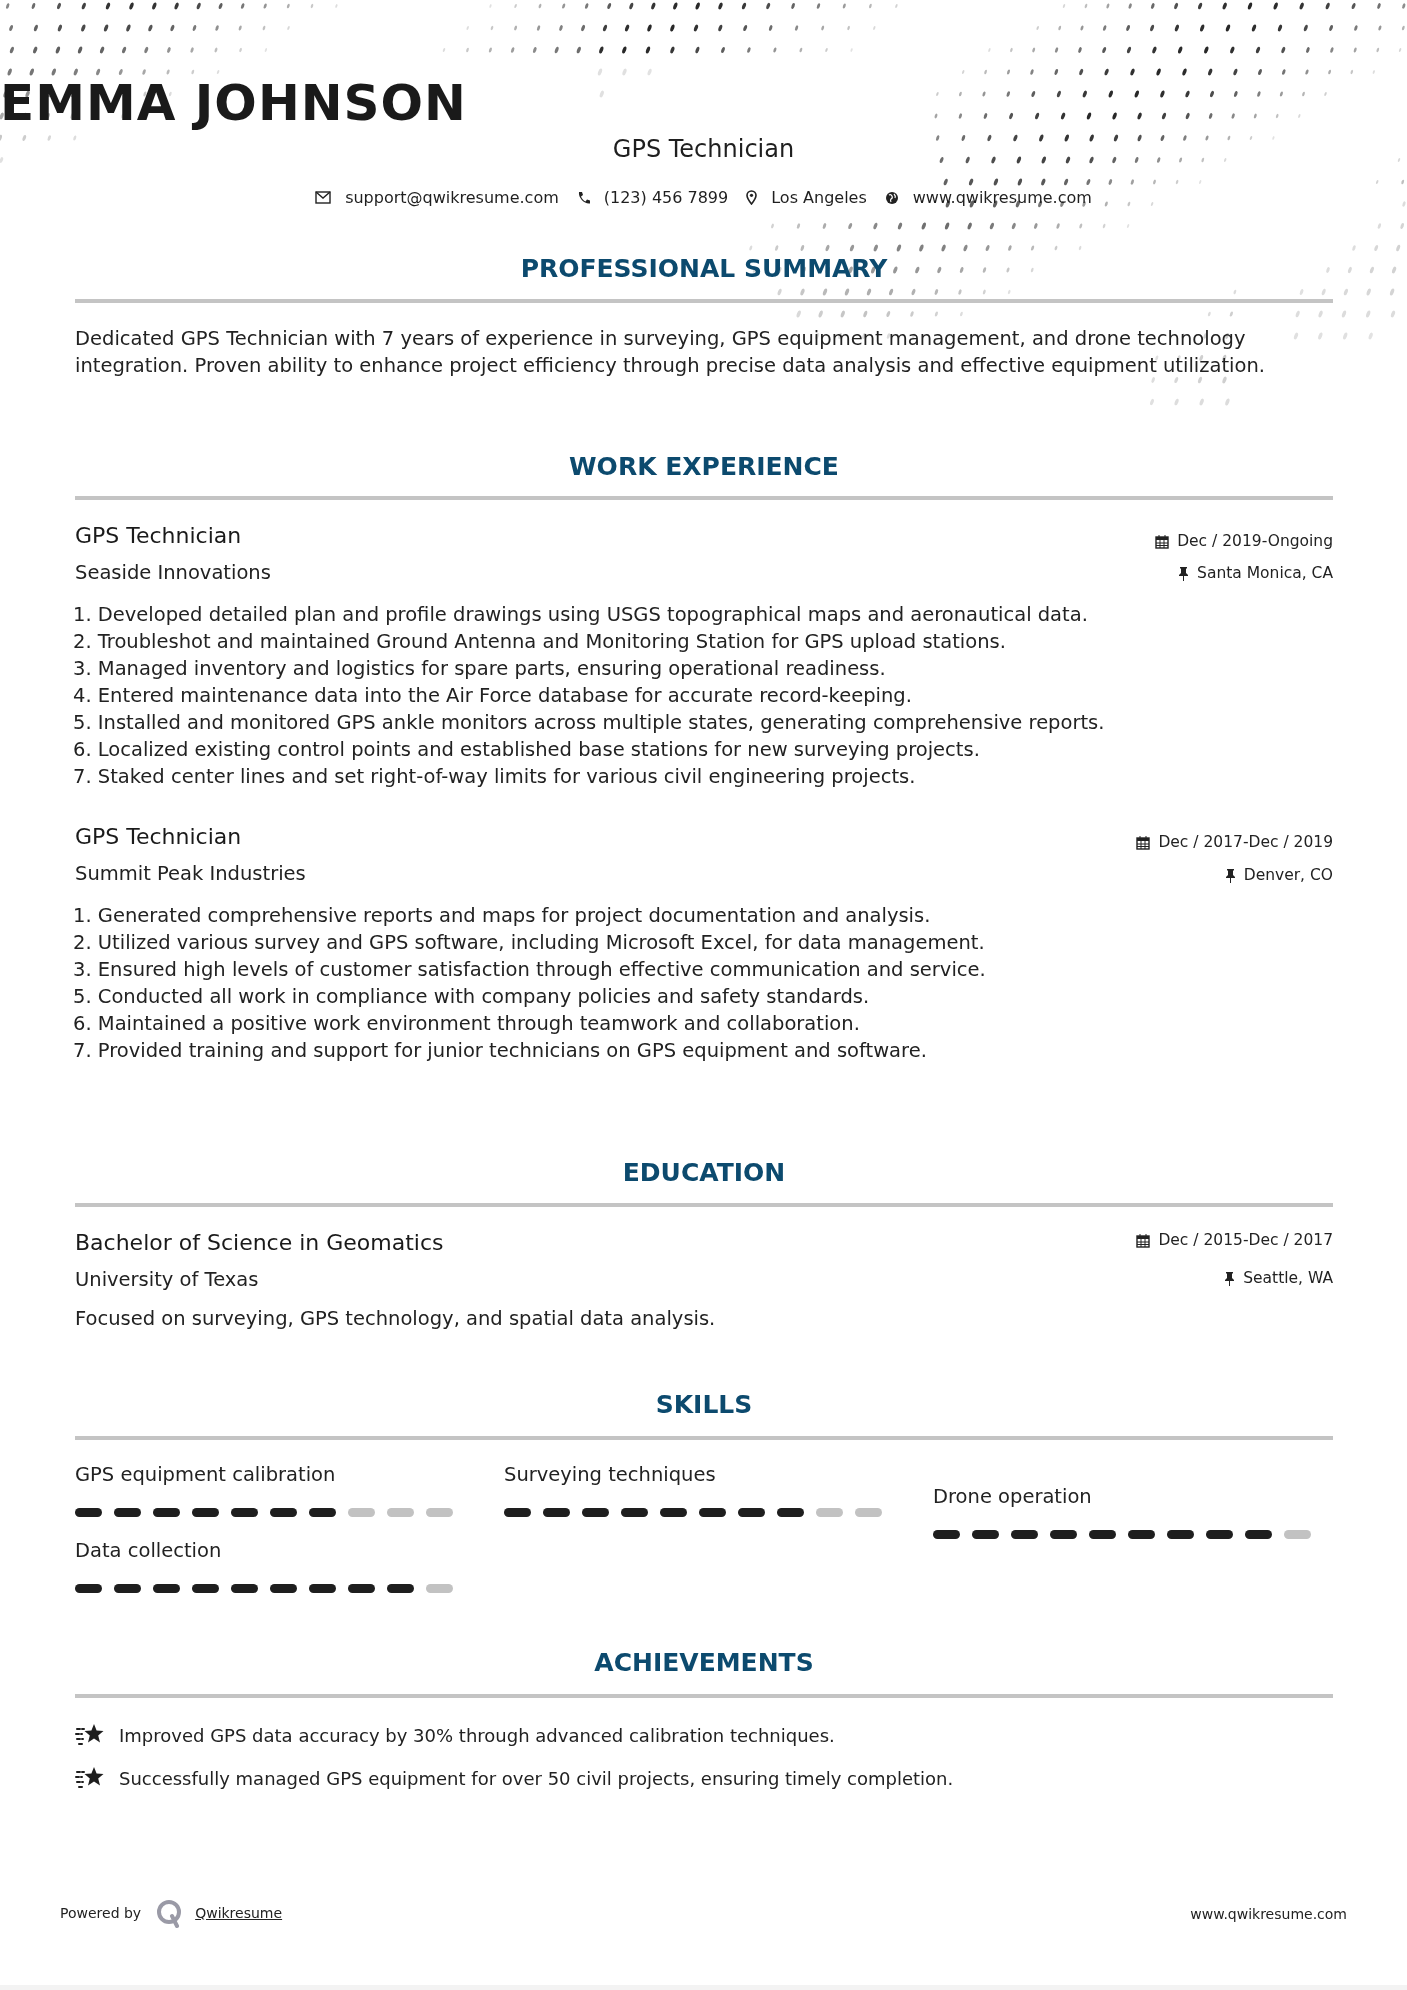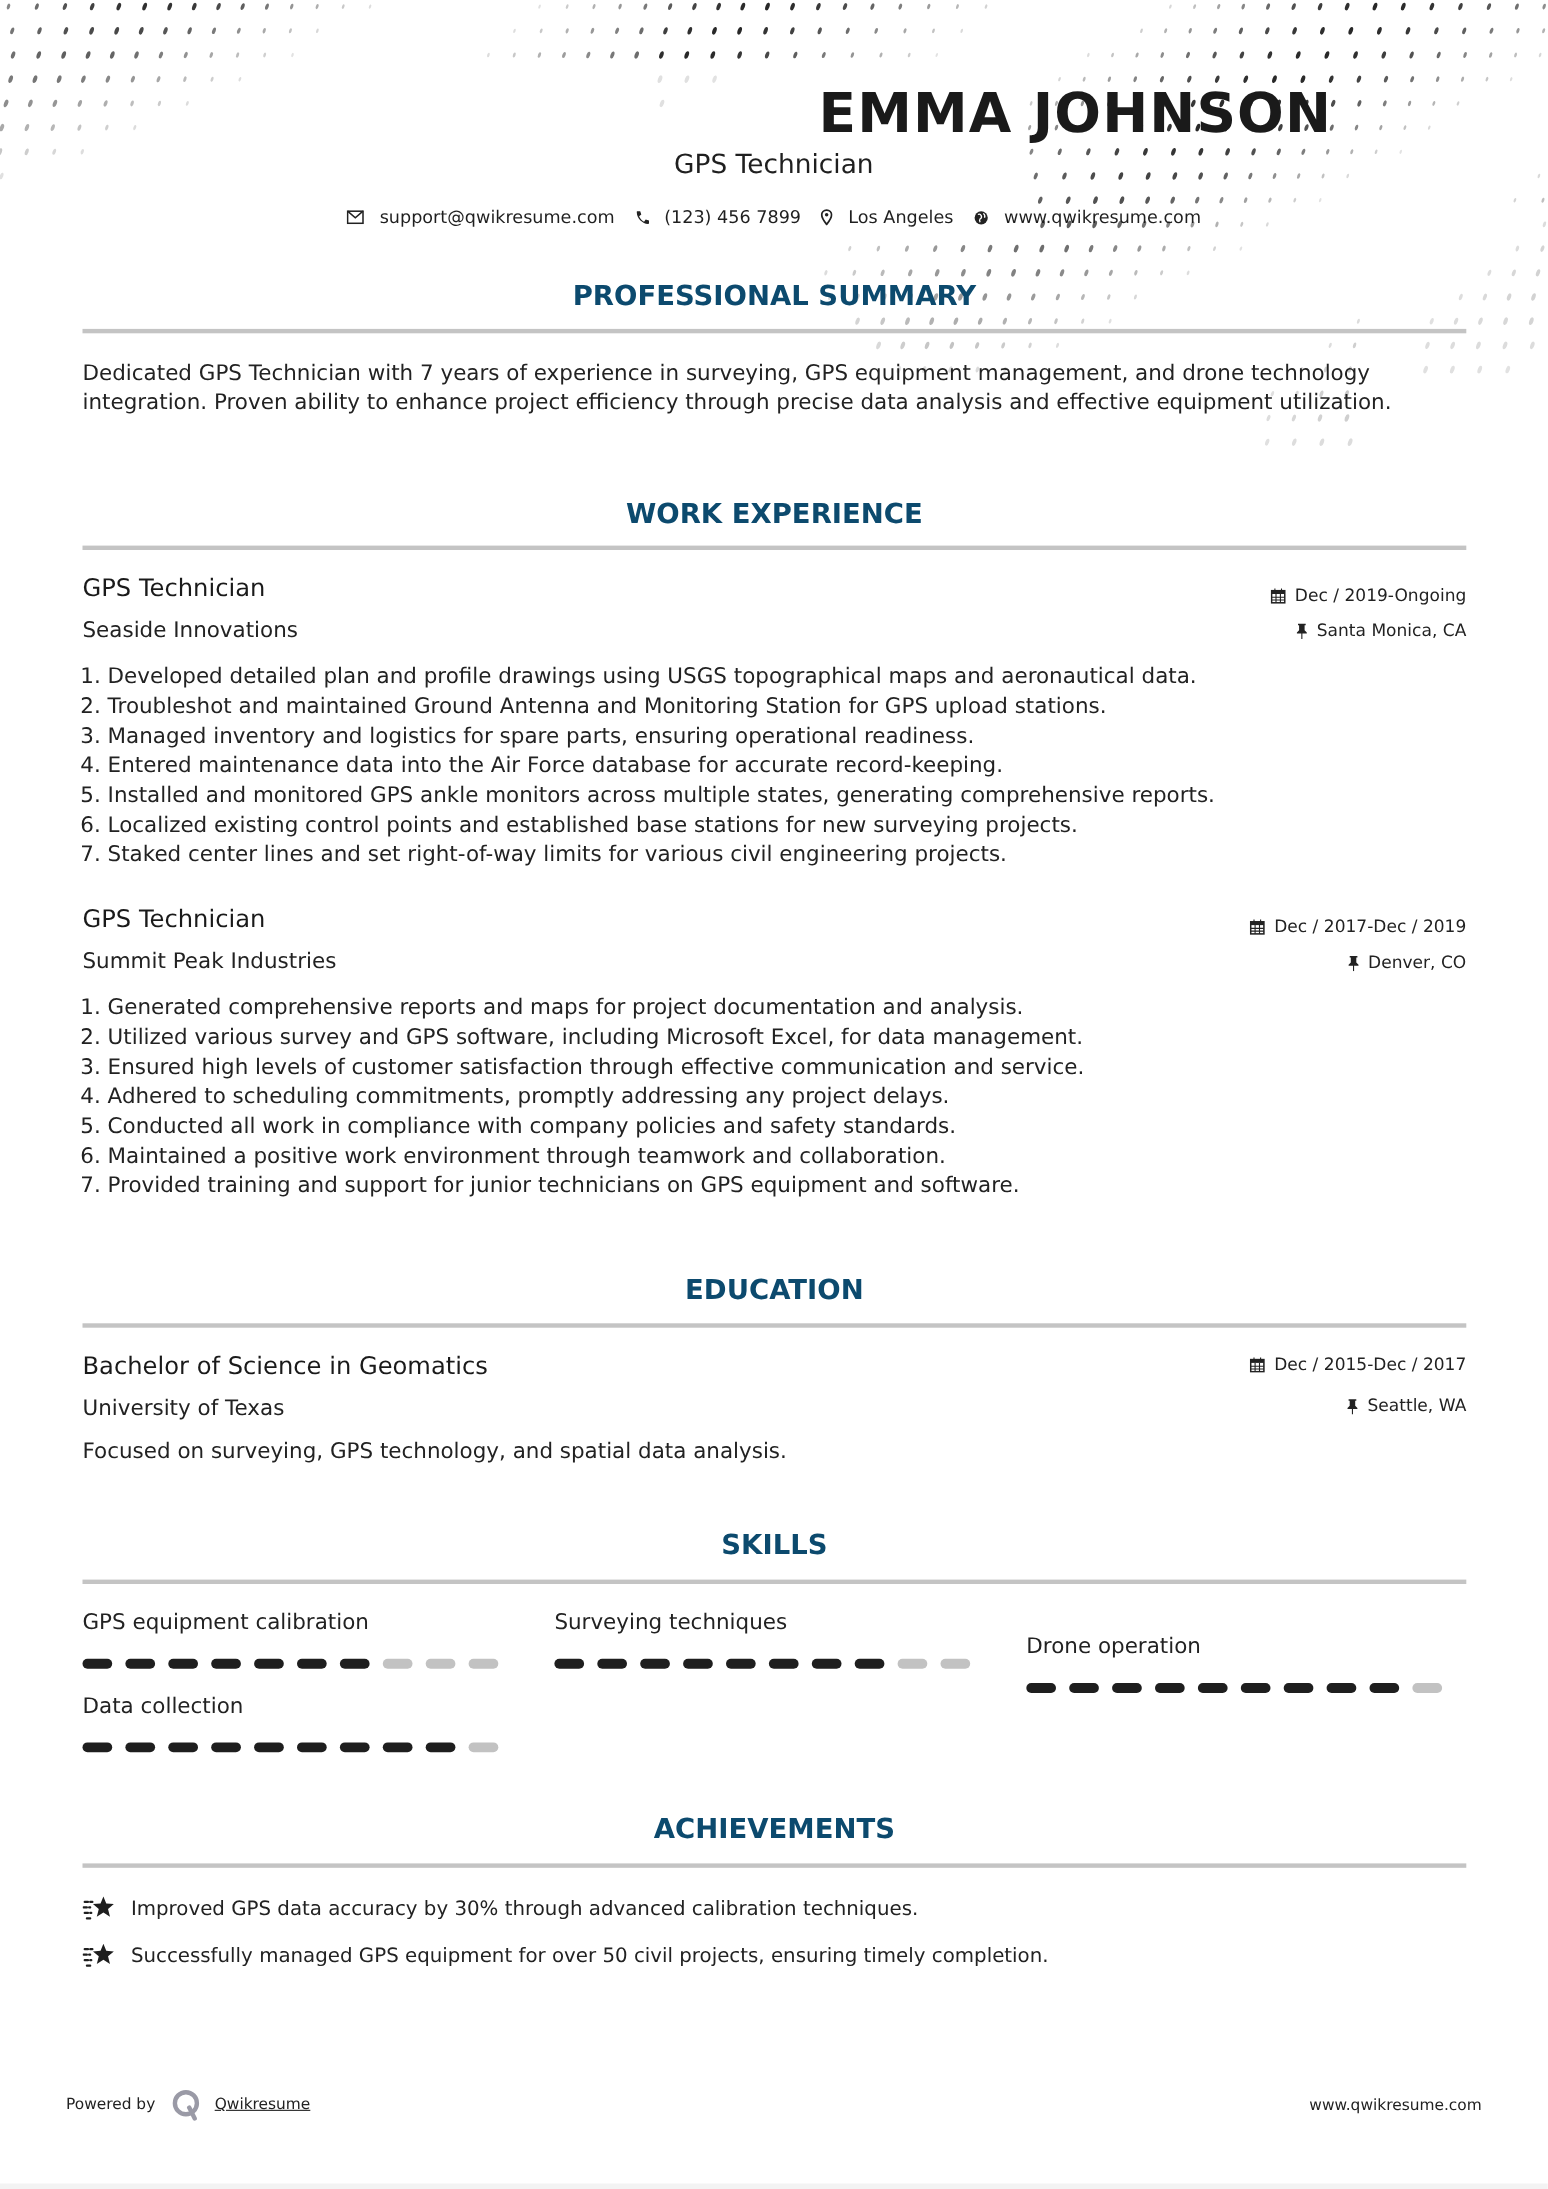--- a/index.html
+++ b/index.html
@@ -3,21 +3,21 @@
 <meta charset="utf-8">
 <style>
   html, body { margin: 0; padding: 0; background: #ffffff; }
   body {
     width: 1407px; height: 1990px; position: relative; overflow: hidden;
     font-family: "DejaVu Sans", sans-serif; color: #1f1f1f;
   }
   .dots { position: absolute; left: 0; top: 0; width: 1407px; height: 460px; z-index: 0; pointer-events: none; }
   .abs { position: absolute; z-index: 1; }
   .name {
-    left: 0; width: 1211px; top: 74px; text-align: right;
+    left: 0; width: 1211px; top: 74px; text-align: left;
     font-size: 50px; font-weight: bold; letter-spacing: 1px; color: #1a1a1a;
   }
   .jobtitle { left: 0; width: 1407px; top: 135px; text-align: center; font-size: 24px; color: #1f1f1f; }
   .contacts {
     left: 0; width: 1407px; top: 188px; display: flex; justify-content: center; 
     font-size: 16px; color: #1f1f1f; gap: 0;
   }
   .contact-item { display: flex; align-items: center; margin: 0 9px; }
   .contact-item svg { margin-right: 14px; }
   .sec-title {
@@ -518,21 +518,20 @@
 <div class="abs meta-right" style="top:866px;">
   <svg width="11" height="15" viewBox="0 0 11 15">
       <path d="M2 1 H9 V2.5 H8 V7 L10 9 V10 H6 V15 H5 V10 H1 V9 L3 7 V2.5 H2 Z" fill="#222"></path>
     </svg>
   <span>Denver, CO</span>
 </div>
 <ol class="abs bullets" style="top:902px;">
   <li>1. Generated comprehensive reports and maps for project documentation and analysis.</li>
   <li>2. Utilized various survey and GPS software, including Microsoft Excel, for data management.</li>
   <li>3. Ensured high levels of customer satisfaction through effective communication and service.</li>
-  <li>4. Adhered to scheduling commitments, promptly addressing any project delays.</li>
   <li>5. Conducted all work in compliance with company policies and safety standards.</li>
   <li>6. Maintained a positive work environment through teamwork and collaboration.</li>
   <li>7. Provided training and support for junior technicians on GPS equipment and software.</li>
 </ol>
 
 <div class="abs sec-title" style="top:1158px;">EDUCATION</div>
 <div class="abs rule" style="top:1203px;"></div>
 <div class="abs entry-title" style="top:1230px;">Bachelor of Science in Geomatics</div>
 <div class="abs entry-sub" style="top:1268px;">University of Texas</div>
 <div class="abs para" style="top:1305px;">Focused on surveying, GPS technology, and spatial data analysis.</div>

